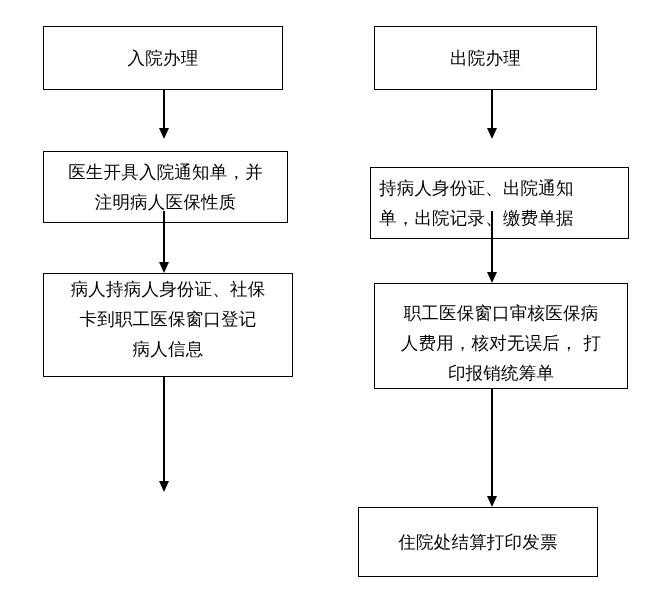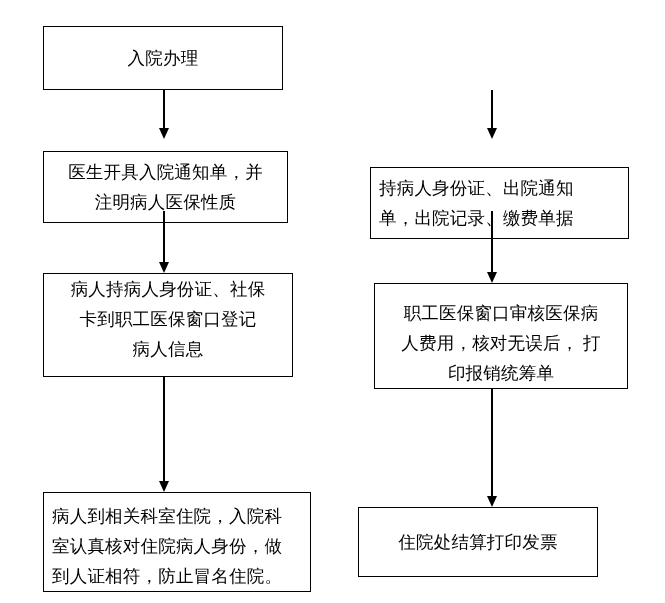--- a/index.html
+++ b/index.html
@@ -31,21 +31,21 @@
   }
   .node-text {
     display: block;
     width: 100%;
     color: #000000;
     font-size: 17.5px;
     line-height: 30px;
     letter-spacing: 0.2px;
     white-space: pre-line;
   }
-  .align-center .node-text { text-align: center; font-family: Liberation Serif, serif; }
+  .align-center .node-text { text-align: center; }
   .align-left .node-text { text-align: left; }
   .pad-x { padding: 0 8px; }
 
   
   .text-top {
     align-items: flex-start;
   }
 
   .connector {
     position: absolute;
@@ -96,26 +96,24 @@
     <span class="node-text pad-x">病人持病人身份证、社保
 卡到职工医保窗口登记
 病人信息</span>
   </div>
 
   <div class="connector" style="left:163px; top:377px; height:115px;">
     <div class="line" style="height:105px;"></div>
     <div class="head" style="top:104px;"></div>
   </div>
 
-  <div class="node align-left text-top" style="left:43px; top:492px; width:268px; height:100px; padding-top:8px;">
-    <span class="node-text pad-x">病人到相关科室住院，入院科
-室认真核对住院病人身份，做
-到人证相符，防止冒名住院。</span>
+
+  <div class="node align-center" style="left:374px; top:26px; width:223px; height:64px;">
+    <span class="node-text">出院办理</span>
   </div>
-
 
   <div class="connector" style="left:491px; top:90px; height:49px;">
     <div class="line" style="height:39px;"></div>
     <div class="head" style="top:38px;"></div>
   </div>
 
   <div class="node align-left" style="left:370px; top:139px; width:259px; height:72px;margin-top:28px;">
     <span class="node-text pad-x">持病人身份证、出院通知
 单，出院记录、缴费单据</span>
   </div>

